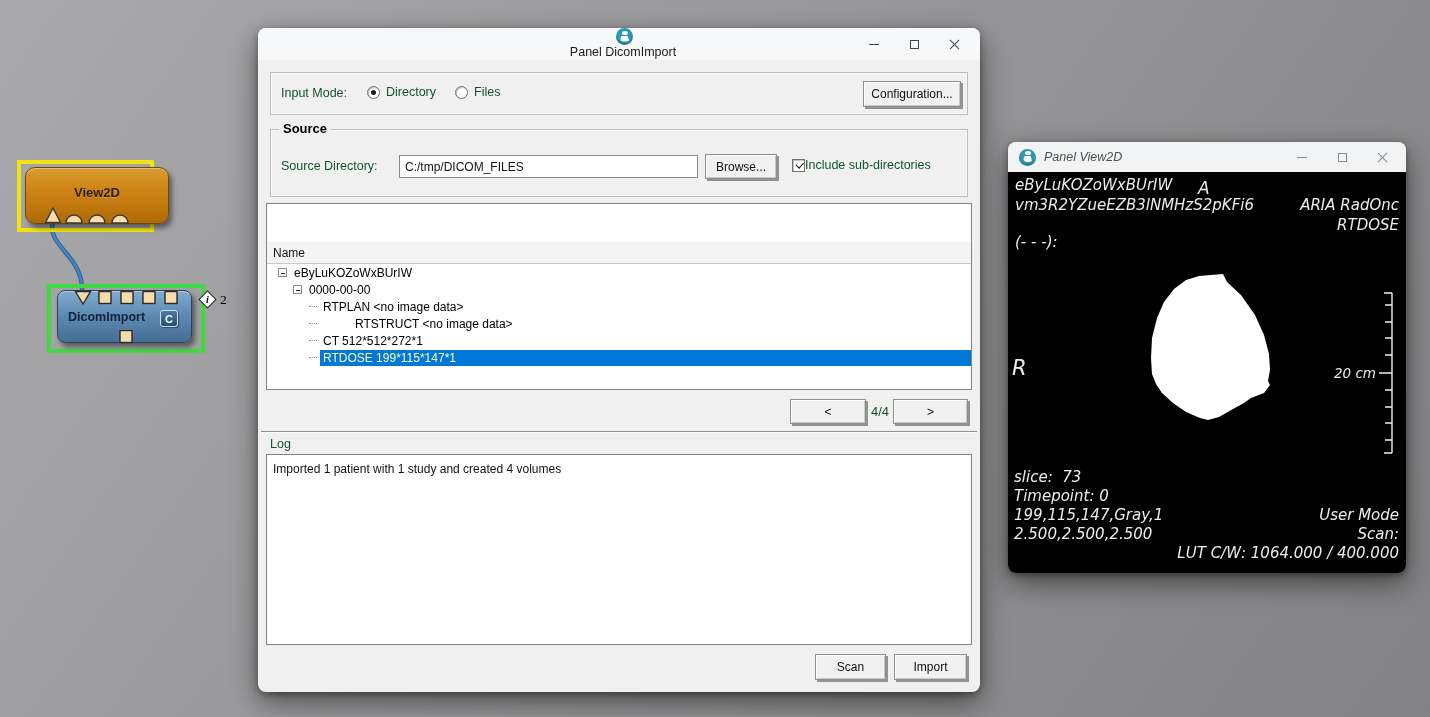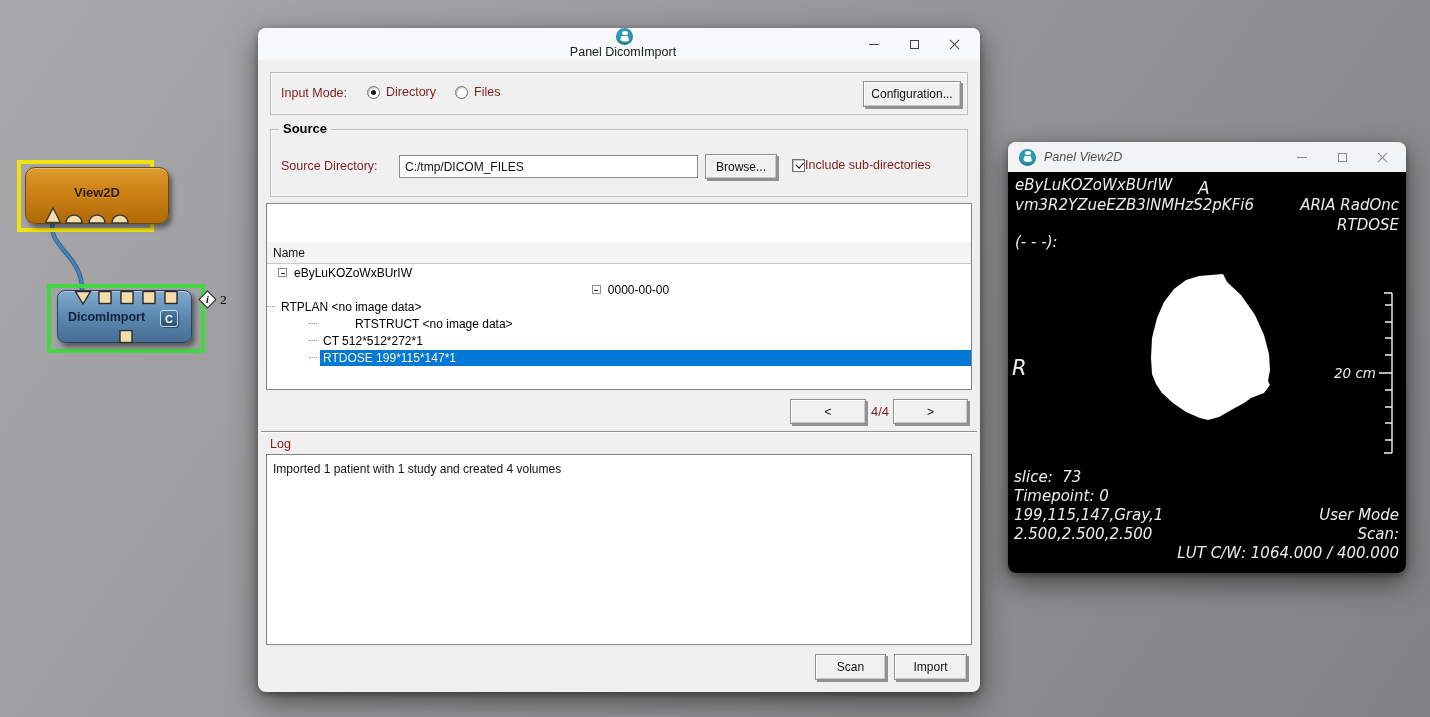--- a/index.html
+++ b/index.html
@@ -34,21 +34,21 @@
   
   .btn95 { background:#f1f1f1; border:1px solid #8f8f8f; box-shadow:inset 1px 1px 0 #ffffff, inset -1px -1px 0 #c8c8c8, 2px 2px 0 rgba(70,70,70,.55);
     display:flex; align-items:center; justify-content:center; font-size:12px; color:#111; cursor:default; }
   .groupbox { border:1px solid #bdbdbd; box-shadow:inset 0 0 0 1px rgba(255,255,255,.6); position:absolute; }
   .group-label { position:absolute; top:-9px; left:8px; background:#f0f0f0; padding:0 4px; font-weight:bold; font-size:13px; color:#000; }
   .field { background:#fff; border:1px solid #8a8a8a; font-size:12px; color:#111; padding:0 5px; display:flex; align-items:center; }
   .radio { width:13px; height:13px; border-radius:50%; background:#fff; border:1px solid #6f6f6f; box-shadow:inset 1px 1px 1px rgba(0,0,0,.25); position:relative; flex:none; }
   .radio.checked::after { content:""; position:absolute; left:3px; top:3px; width:5px; height:5px; border-radius:50%; background:#1a1a1a; }
   .checkbox { width:13px; height:13px; background:#fff; border:1px solid #6f6f6f; box-shadow:inset 1px 1px 1px rgba(0,0,0,.25); position:relative; flex:none; }
   .checkbox.checked::after { content:""; position:absolute; left:2.5px; top:2px; width:6px; height:3.5px; border-left:1.8px solid #111; border-bottom:1.8px solid #111; transform:rotate(-48deg); }
-  .lbl { font-size:12.5px; color:#7f1d1d; }
+  .lbl { font-size:12.5px; color:#14532d; }
 
   
   #dicom-win { left:258px; top:28px; width:722px; height:664px; background:#f0f0f0; }
   #dicom-win .titlebar { height:32px;flex-direction:column; }
   #dicom-win .win-controls { right:0; height:32px; }
 
   
   .tree { position:absolute; background:#fff; border:1px solid #828282; }
   .tree-header { height:22px; background:#f4f4f4; border-bottom:1px solid #c9c9c9; display:flex; align-items:center; padding-left:6px; font-size:12px; color:#111;margin-top:38px; }
   .tree-row { height:17px; display:flex; align-items:center; font-size:12px; color:#000; position:relative; }
@@ -167,25 +167,25 @@
       <span class="lbl">Include sub-directories</span>
     </div>
   </div>
 
   <div class="tree" style="left:8px;top:175px;width:706px;height:187px;">
     <div class="tree-header">Name</div>
     <div class="tree-row" style="padding-left:11px;">
       <div class="expander"></div>
       <span class="row-label">eByLuKOZoWxBUrIW</span>
     </div>
-    <div class="tree-row" style="padding-left:26px;justify-content:center;">
+    <div class="tree-row" style="padding-left:26px;">
       <div class="expander"></div>
       <span class="row-label">0000-00-00</span>
     </div>
-    <div class="tree-row" style="">
+    <div class="tree-row" style="padding-left:42px;">
       <div class="twig"></div>
       <span class="row-label">RTPLAN &lt;no image data&gt;</span>
     </div>
     <div class="tree-row" style="padding-left:42px;gap:32px;">
       <div class="twig"></div>
       <span class="row-label">RTSTRUCT &lt;no image data&gt;</span>
     </div>
     <div class="tree-row" style="padding-left:42px;">
       <div class="twig"></div>
       <span class="row-label">CT 512*512*272*1</span>

